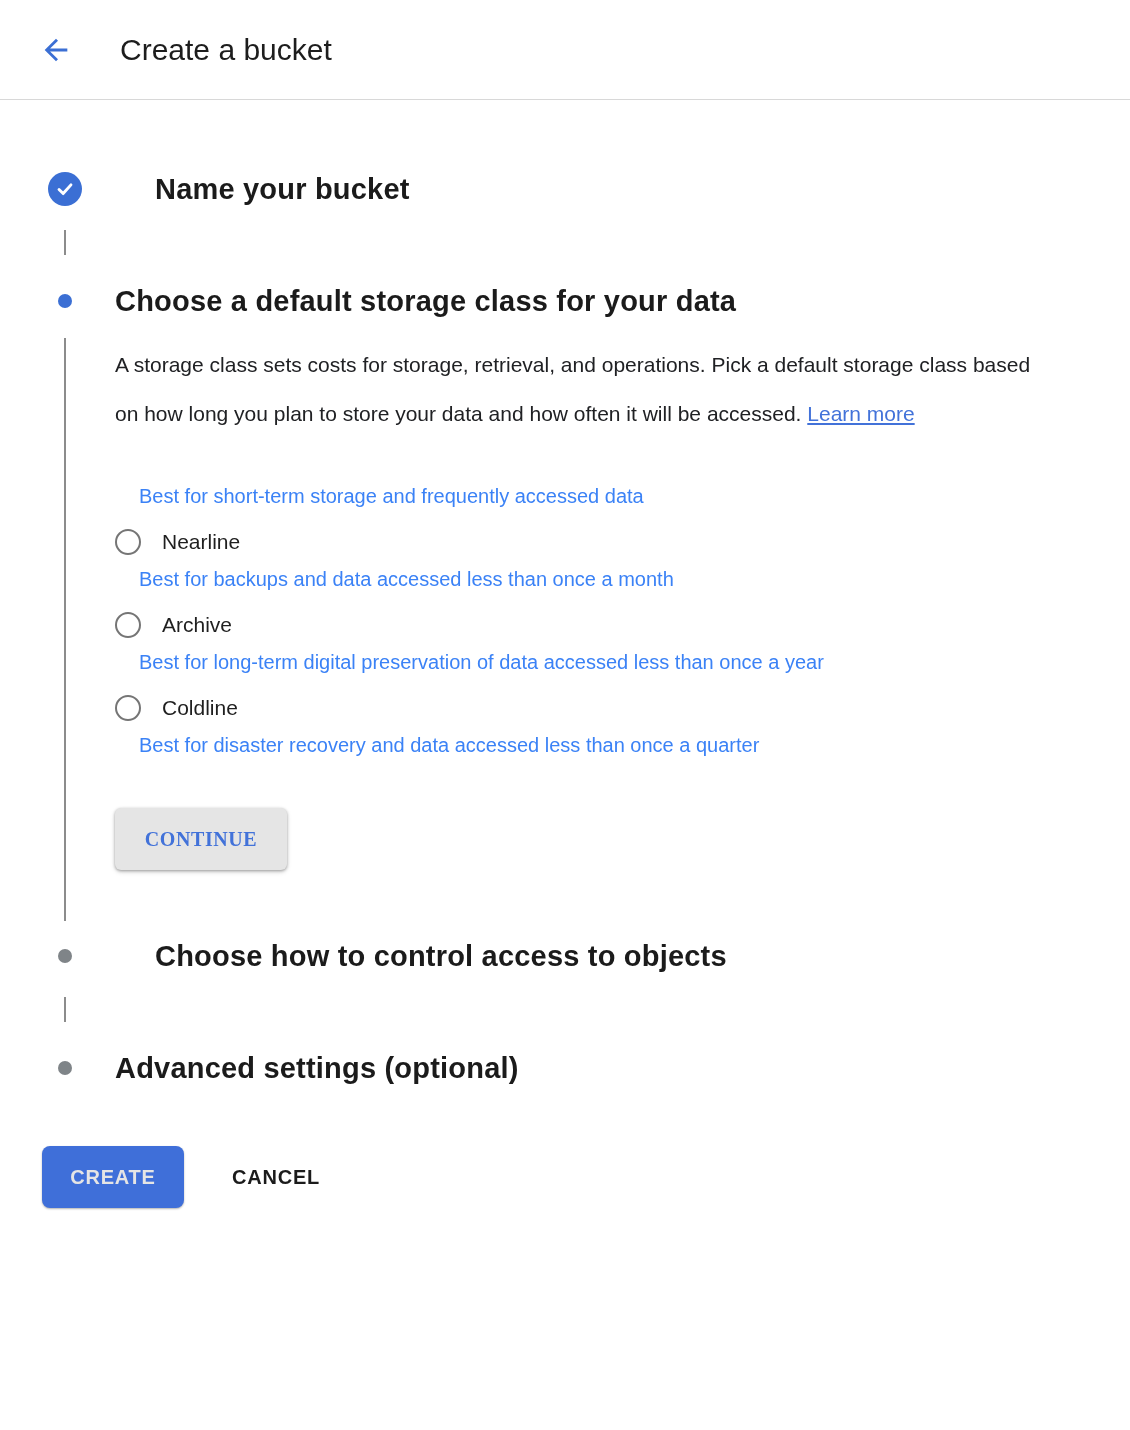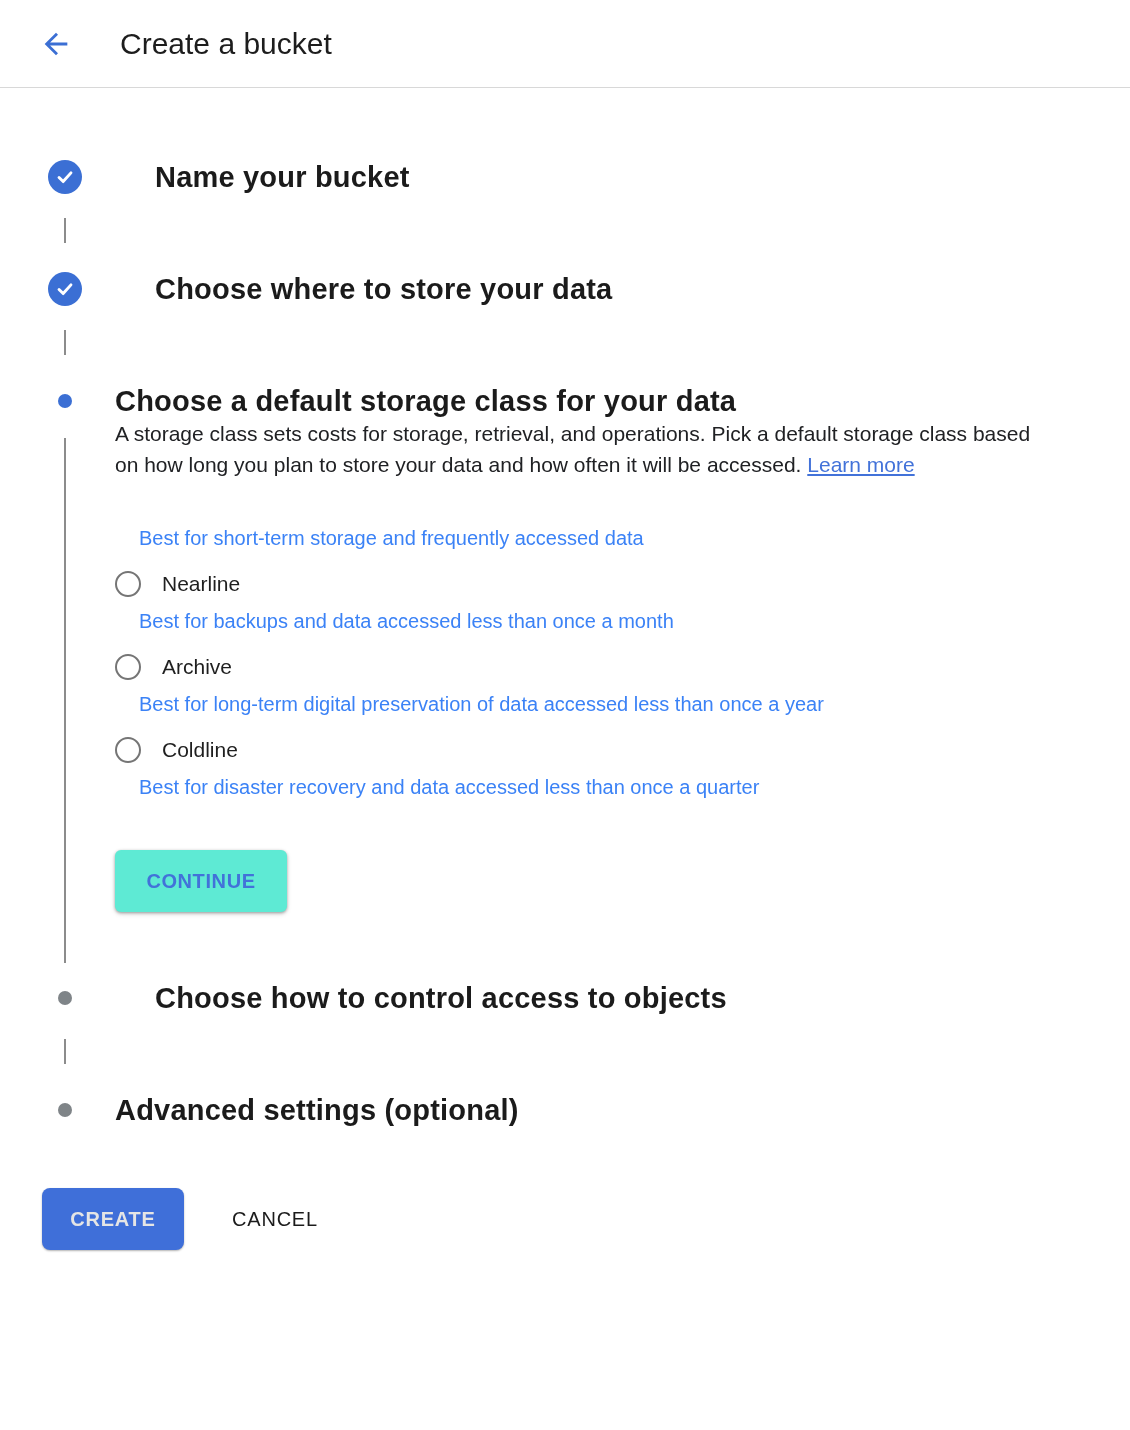--- a/index.html
+++ b/index.html
@@ -6,21 +6,21 @@
   html, body { background: #ffffff; }
   body {
     width: 1130px;
     min-height: 1430px;
     font-family: "Liberation Sans", "DejaVu Sans", sans-serif;
     color: #202124;
   }
 
   
   .header {
-    height: 88px;
+    height: 100px;
     border-bottom: 1px solid #d8d8d8;
     display: flex;
     align-items: center;
     padding-left: 38px;
   }
   .back-btn {
     width: 36px; height: 36px;
     background: none; border: none; cursor: pointer;
     display: flex; align-items: center; justify-content: center;
     padding: 0;
@@ -68,23 +68,24 @@
     color: #1b1b1b;
     letter-spacing: 0.2px;
     cursor: pointer;
   }
   .step.s1, .step.s2, .step.s4 { height: 112px; gap: 40px; }
   .step.s5 { height: 34px; }
 
   
   .step-body { }
   .storage-desc {
+    margin-top: 22px;
     width: 930px;
     font-size: 21px;
-    line-height: 31px;
+    line-height: 49px;
     color: #202124;
   }
   .learn-more {
     color: #4272d9;
     text-decoration: underline;
     cursor: pointer;
   }
 
   .options { margin-top: 45px; }
   .option { }
@@ -123,26 +124,26 @@
     color: #3b82f6;
   }
   .option.first .option-desc { margin-top: 27px; }
   .option { margin-bottom: 18px; }
   .option:last-child { margin-bottom: 0; }
 
   .continue-btn {
     margin-top: 50px;
     margin-bottom: 69px;
     width: 172px; height: 62px;
-    background: #5eead4;
+    background: #e5e5e5;
     border: none;
     border-radius: 6px;
     box-shadow: 0 1px 3px rgba(0,0,0,0.30), 0 2px 5px rgba(0,0,0,0.15);
     color: #4272d9;
-    font-family: Liberation Sans, sans-serif;
+    font-family: Liberation Serif, serif;
     font-size: 20px; font-weight: 700;
     letter-spacing: 0.6px;
     cursor: pointer;
   }
 
   
   .footer {
     margin-top: 61px;
     padding-left: 42px;
     display: flex; align-items: center;
@@ -157,21 +158,21 @@
     font-size: 20px; font-weight: 700;
     letter-spacing: 0.8px;
     cursor: pointer;
     box-shadow: 0 1px 2px rgba(0,0,0,0.3);
   }
   .cancel-btn {
     margin-left: 48px;
     background: none; border: none;
     color: #1b1b1b;
     font-family: inherit;
-    font-size: 20px; font-weight: 400;
+    font-size: 20px; font-weight: 700;
     letter-spacing: 0.8px;
     cursor: pointer;
     padding: 10px 0;
   }
 </style>
 </head>
 <body>
 
 <div class="header">
   <button class="back-btn">
@@ -197,37 +198,20 @@
       </div>
       <div class="tail short"></div>
     </div>
     <div class="step-main">
       <div class="step-header">
         <div class="step-title">Name your bucket</div>
       </div>
     </div>
   </div>
 
-  <div class="step s2">
-    <div class="rail">
-      <div class="icon-cell">
-        <div class="check-circle">
-          <svg width="22" height="22" viewBox="0 0 24 24">
-            <polyline points="5.5,12.5 10,17 18.5,7.5" fill="none" stroke="#ffffff" stroke-width="3.2" stroke-linecap="round" stroke-linejoin="round"></polyline>
-          </svg>
-        </div>
-      </div>
-      <div class="tail short"></div>
-    </div>
-    <div class="step-main">
-      <div class="step-header">
-        <div class="step-title">Choose where to store your data</div>
-      </div>
-    </div>
-  </div>
 
   <div class="step s3">
     <div class="rail">
       <div class="icon-cell">
         <div class="dot active"></div>
       </div>
       <div class="tail long"></div>
     </div>
     <div class="step-main">
       <div class="step-header">

